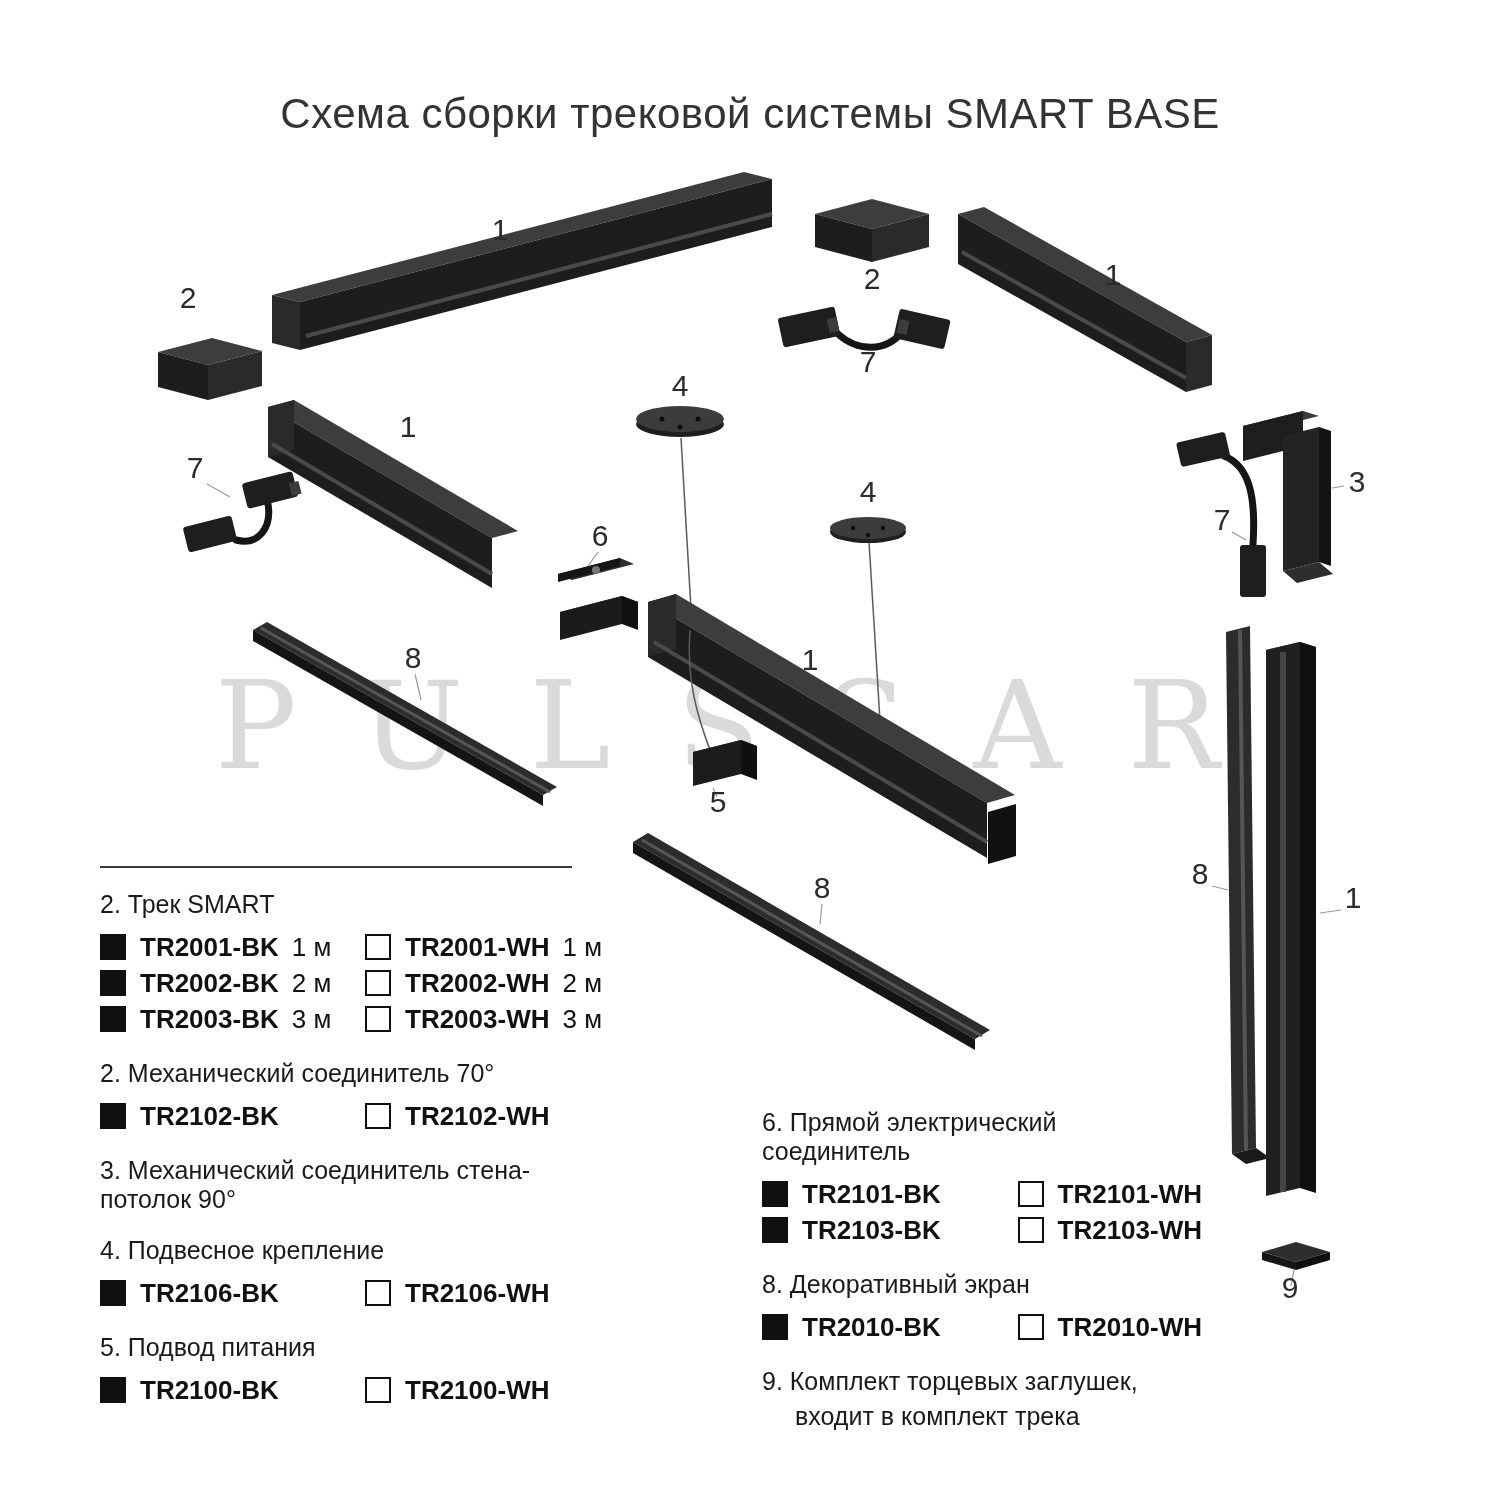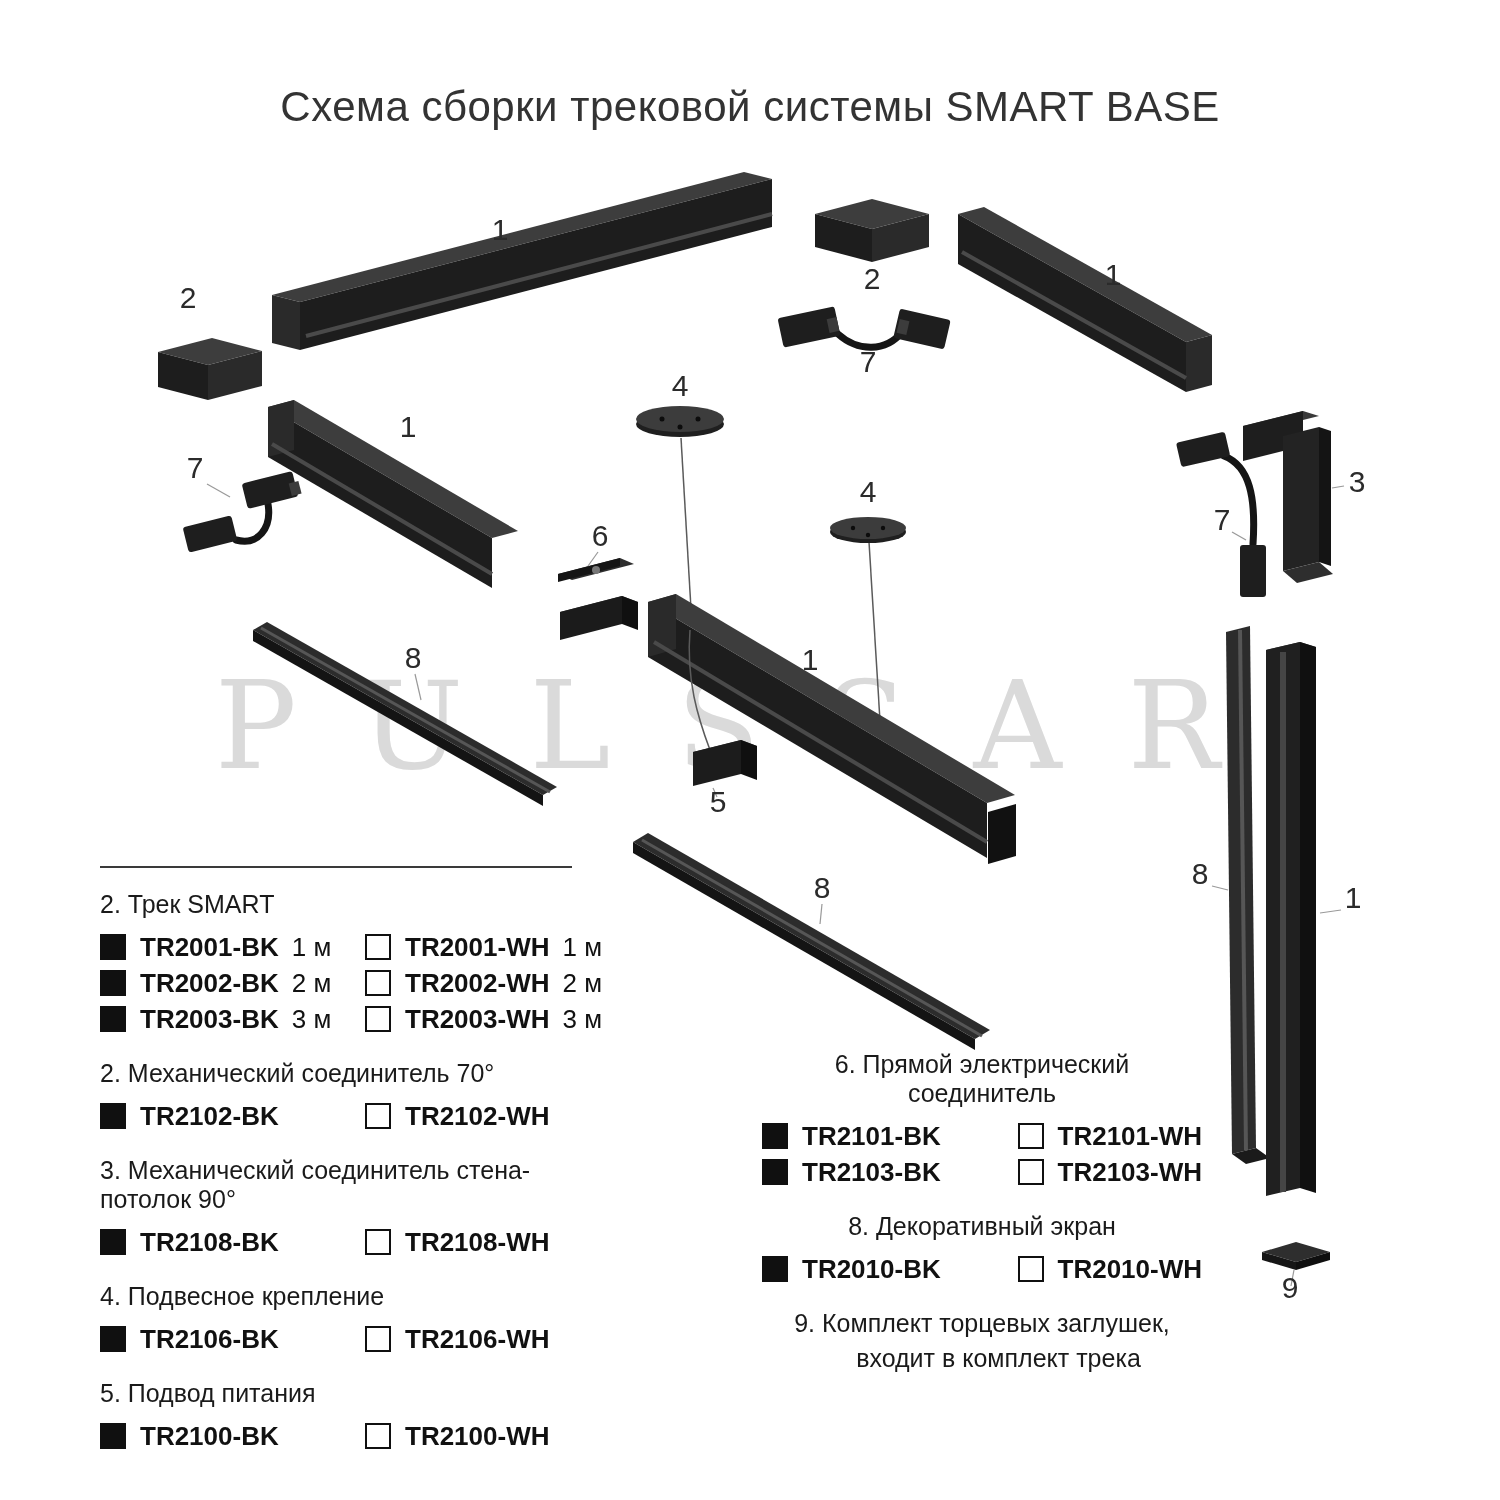--- a/index.html
+++ b/index.html
@@ -1,30 +1,30 @@
 <!DOCTYPE html>
 <html><head>
 <meta charset="utf-8">
 <style>
   html,body{margin:0;padding:0;background:#fff;}
   body{font-family:"Liberation Sans",sans-serif;color:#111;}
   .canvas{position:relative;width:1500px;height:1500px;background:#fff;overflow:hidden;}
-  .page-title{position:absolute;top:83px;left:0;width:100%;text-align:center;
+  .page-title{position:absolute;top:90px;left:0;width:100%;text-align:center;
     font-size:42px;font-weight:500;color:#333;letter-spacing:.5px;}
   svg.diagram{position:absolute;top:0;left:0;}
   .watermark{font-family:"DejaVu Serif",serif;font-size:122px;letter-spacing:66px;fill:#dadada;}
   .callout{font-family:"Liberation Sans",sans-serif;font-size:30px;fill:#2b2b2b;}
   .leader{stroke:#999;stroke-width:1.2;fill:none;}
   .wire{stroke:#5a5a5a;stroke-width:1.5;fill:none;}
   .flexcord{stroke:#151515;stroke-width:7;fill:none;stroke-linecap:round;}
   .groove{stroke:#4a4a4a;stroke-width:4;fill:none;}
   .stripe{stroke:#565656;fill:none;}
   .legend{position:absolute;}
   .legend-left{left:100px;top:866px;width:520px;}
-  .legend-right{left:762px;top:1050px;width:440px;text-align:center;}
+  .legend-right{left:762px;top:1108px;width:440px;}
   .divider{width:472px;height:0;border-top:2px solid #3a3a3a;}
   .section-title{font-size:25px;color:#1a1a1a;margin:22px 0 10px;}
   .legend-right .section-title:first-child{margin-top:0;}
   .title2{margin:-4px 0 10px;padding-left:33px;}
   .row{display:flex;align-items:center;height:36px;}
   .item{display:flex;align-items:center;}
   .item-bk{width:265px;}
   .legend-right .item-bk{width:292px;}
   .swatch{width:26px;height:26px;margin-right:14px;flex:0 0 auto;}
   .swatch.bk{background:#101010;}
@@ -259,30 +259,20 @@
           <div class="item item-bk">
             <span class="swatch bk"></span>
             <span class="code">TR2102-BK</span>
           </div>
           <div class="item item-wh">
             <span class="swatch wh"></span>
             <span class="code">TR2102-WH</span>
           </div>
         </div>
         <div class="section-title">3. Механический соединитель стена-потолок 90°</div>
-        <div class="row">
-          <div class="item item-bk">
-            <span class="swatch bk"></span>
-            <span class="code">TR2108-BK</span>
-          </div>
-          <div class="item item-wh">
-            <span class="swatch wh"></span>
-            <span class="code">TR2108-WH</span>
-          </div>
-        </div>
         <div class="section-title">4. Подвесное крепление</div>
         <div class="row">
           <div class="item item-bk">
             <span class="swatch bk"></span>
             <span class="code">TR2106-BK</span>
           </div>
           <div class="item item-wh">
             <span class="swatch wh"></span>
             <span class="code">TR2106-WH</span>
           </div>

